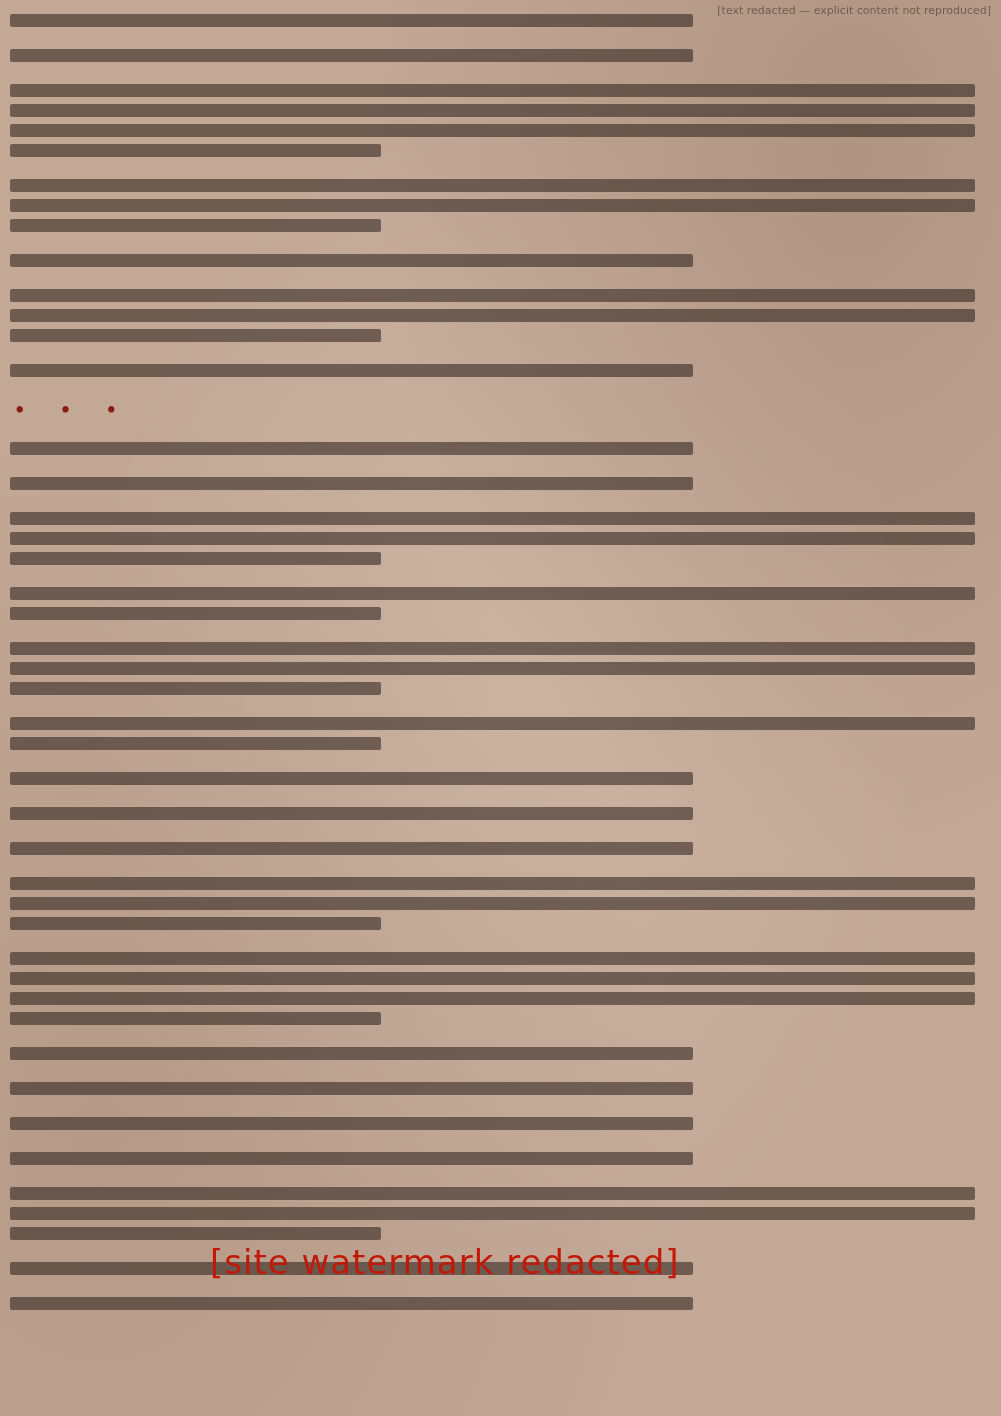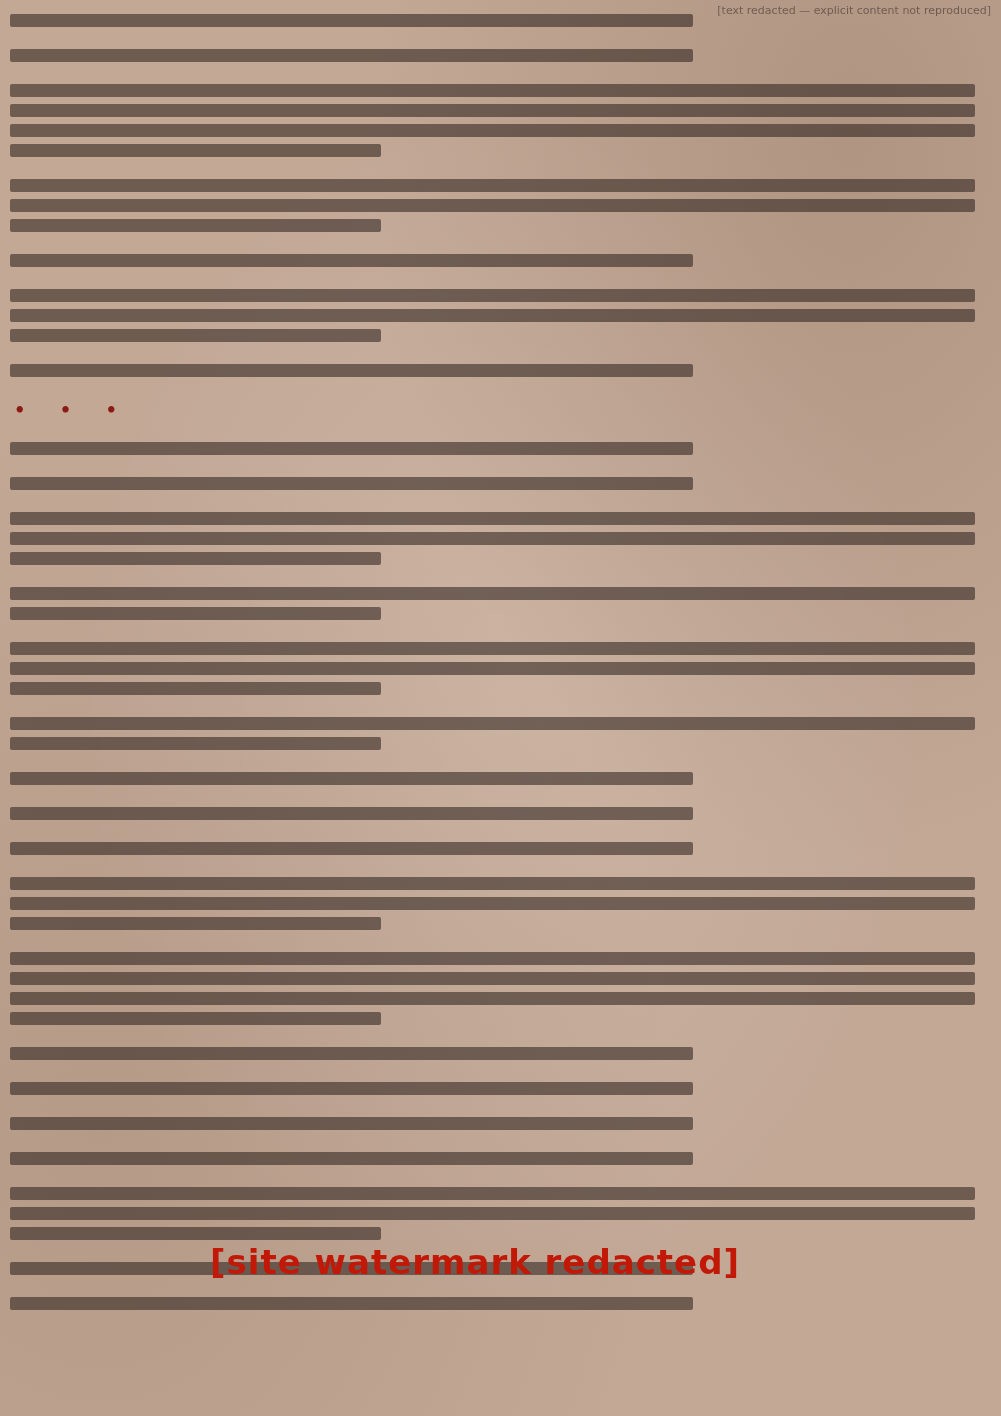--- a/index.html
+++ b/index.html
@@ -9,21 +9,21 @@
     radial-gradient(ellipse at 10% 80%, rgba(120,90,70,.18), transparent 45%),
     radial-gradient(ellipse at 50% 50%, rgba(255,245,235,.15), transparent 60%);
     pointer-events:none}
   .page{position:relative;padding:14px 16px 0 10px}
   .para{margin:0 0 22px 0}
   .bar{height:13px;border-radius:2px;background:rgba(40,30,25,.55);margin-bottom:7px}
   .bar.short{width:38%}
   .bar.mid{width:70%}
   .bar.full{width:99%}
   .divider{color:#8a1a12;font-weight:bold;letter-spacing:14px;font-size:18px;margin:0 0 22px 4px}
-  .watermark{position:absolute;left:210px;bottom:28px;color:#c21807;font-size:34px;font-weight:bold;font-family:"DejaVu Sans",sans-serif;letter-spacing:1px}
+  .watermark{position:absolute;left:210px;bottom:28px;color:#c21807;font-size:34px;font-weight:normal;font-family:"DejaVu Sans",sans-serif;letter-spacing:1px}
   .notice{position:absolute;top:4px;right:10px;font-size:11px;color:rgba(40,30,25,.5);font-family:"DejaVu Sans",sans-serif}
 </style>
 </head>
 <body>
 
 <div class="page">
   <div class="notice">[text redacted — explicit content not reproduced]</div>
   <div id="paragraphs">
       <div class="para">
         <div class="bar mid"></div>

